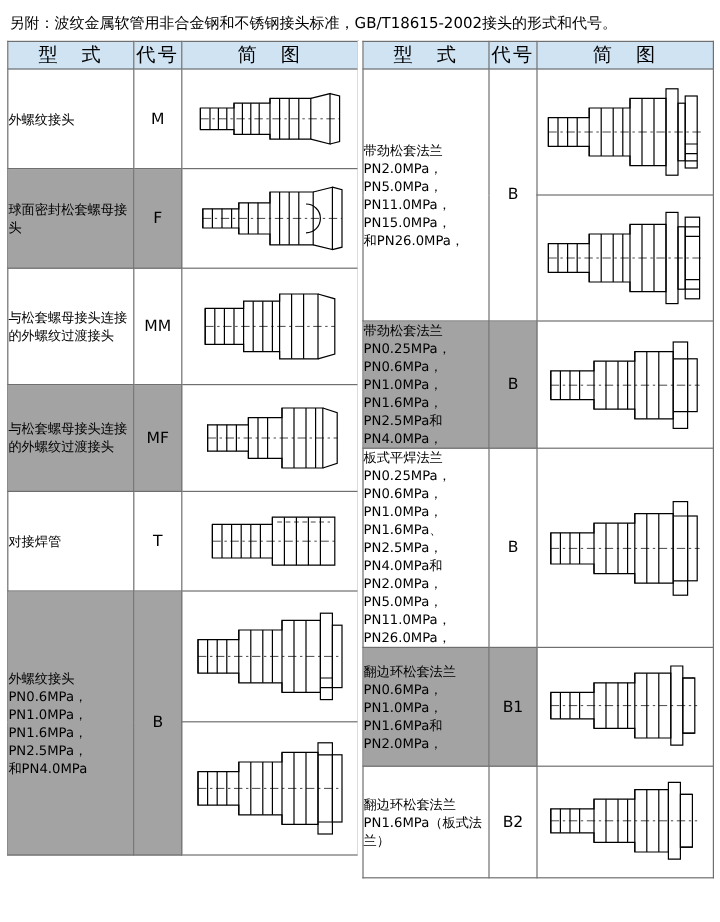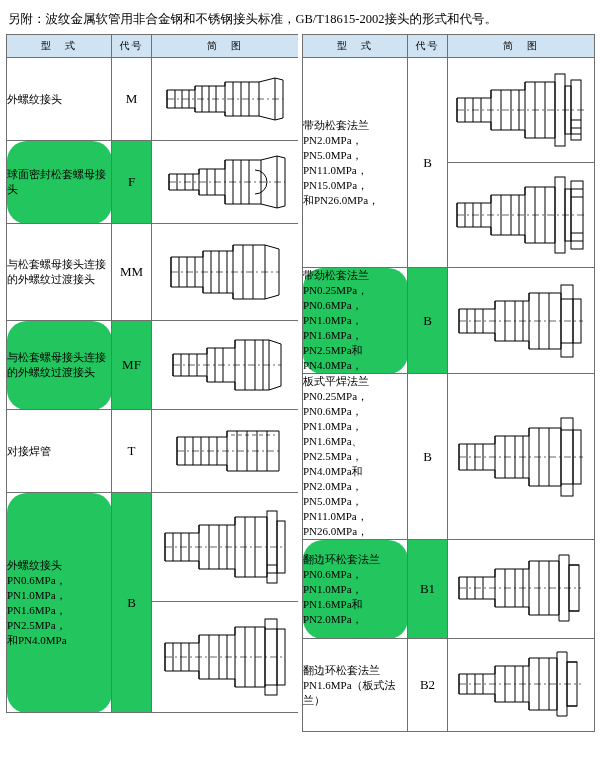--- a/index.html
+++ b/index.html
@@ -2,21 +2,21 @@
 <html><head>
 <meta charset="utf-8">
 <style>
   html,body{margin:0;padding:0;background:#ffffff;}
   body{
     width:600px;height:768px;
     font-family:"DejaVu Sans","Liberation Sans",sans-serif;
     color:#000;
     -webkit-font-smoothing:antialiased;
   }
-  .page{width:600px;height:720px;position:relative;box-sizing:border-box;padding:8px 20px 0 6px;font-family:Liberation Serif, serif;}
+  .page{width:600px;height:720px;position:relative;box-sizing:border-box;padding:8px 20px 0 6px;}
   .caption{
     font-size:12.5px;line-height:18px;
     padding:2px 0 6px 2px;
     white-space:nowrap;
   }
   table.main{
     border-collapse:collapse;
     width:588px;
     table-layout:fixed;
   }
@@ -31,45 +31,44 @@
     table-layout:fixed;
   }
   table.inner td,table.inner th{
     border:1px solid #6f6f6f;
     padding:0;
     font-weight:normal;
   }
   thead td.hdr{
     background:#cfe3f3;
     text-align:center;
-    font-size:10px;
+    font-size:16px;
     height:22px;
     letter-spacing:2px;
     color:#000;
   }
   td.txt{
     font-size:11px;
     line-height:15px;
     padding:4px 5px;
     vertical-align:middle;
-    border-radius:20px;
   }
   td.txt.mid{vertical-align:middle;}
   td.code{
     text-align:center;
     font-size:13px;
     vertical-align:middle;
   }
   td.fig{
     padding:0;
     vertical-align:middle;
     text-align:center;
     background:#ffffff;
   }
-  .yellow{background:#22c55e;}
+  .yellow{background:#a3a3a3;}
   .white{background:#ffffff;}
   svg{display:block;margin:0 auto;}
   .gap{width:4px;border:0 !important;background:#fff;}
 </style>
 </head>
 <body>
 
 <div class="page">
 
   <div class="caption">另附：波纹金属软管用非合金钢和不锈钢接头标准，GB/T18615-2002接头的形式和代号。</div>

